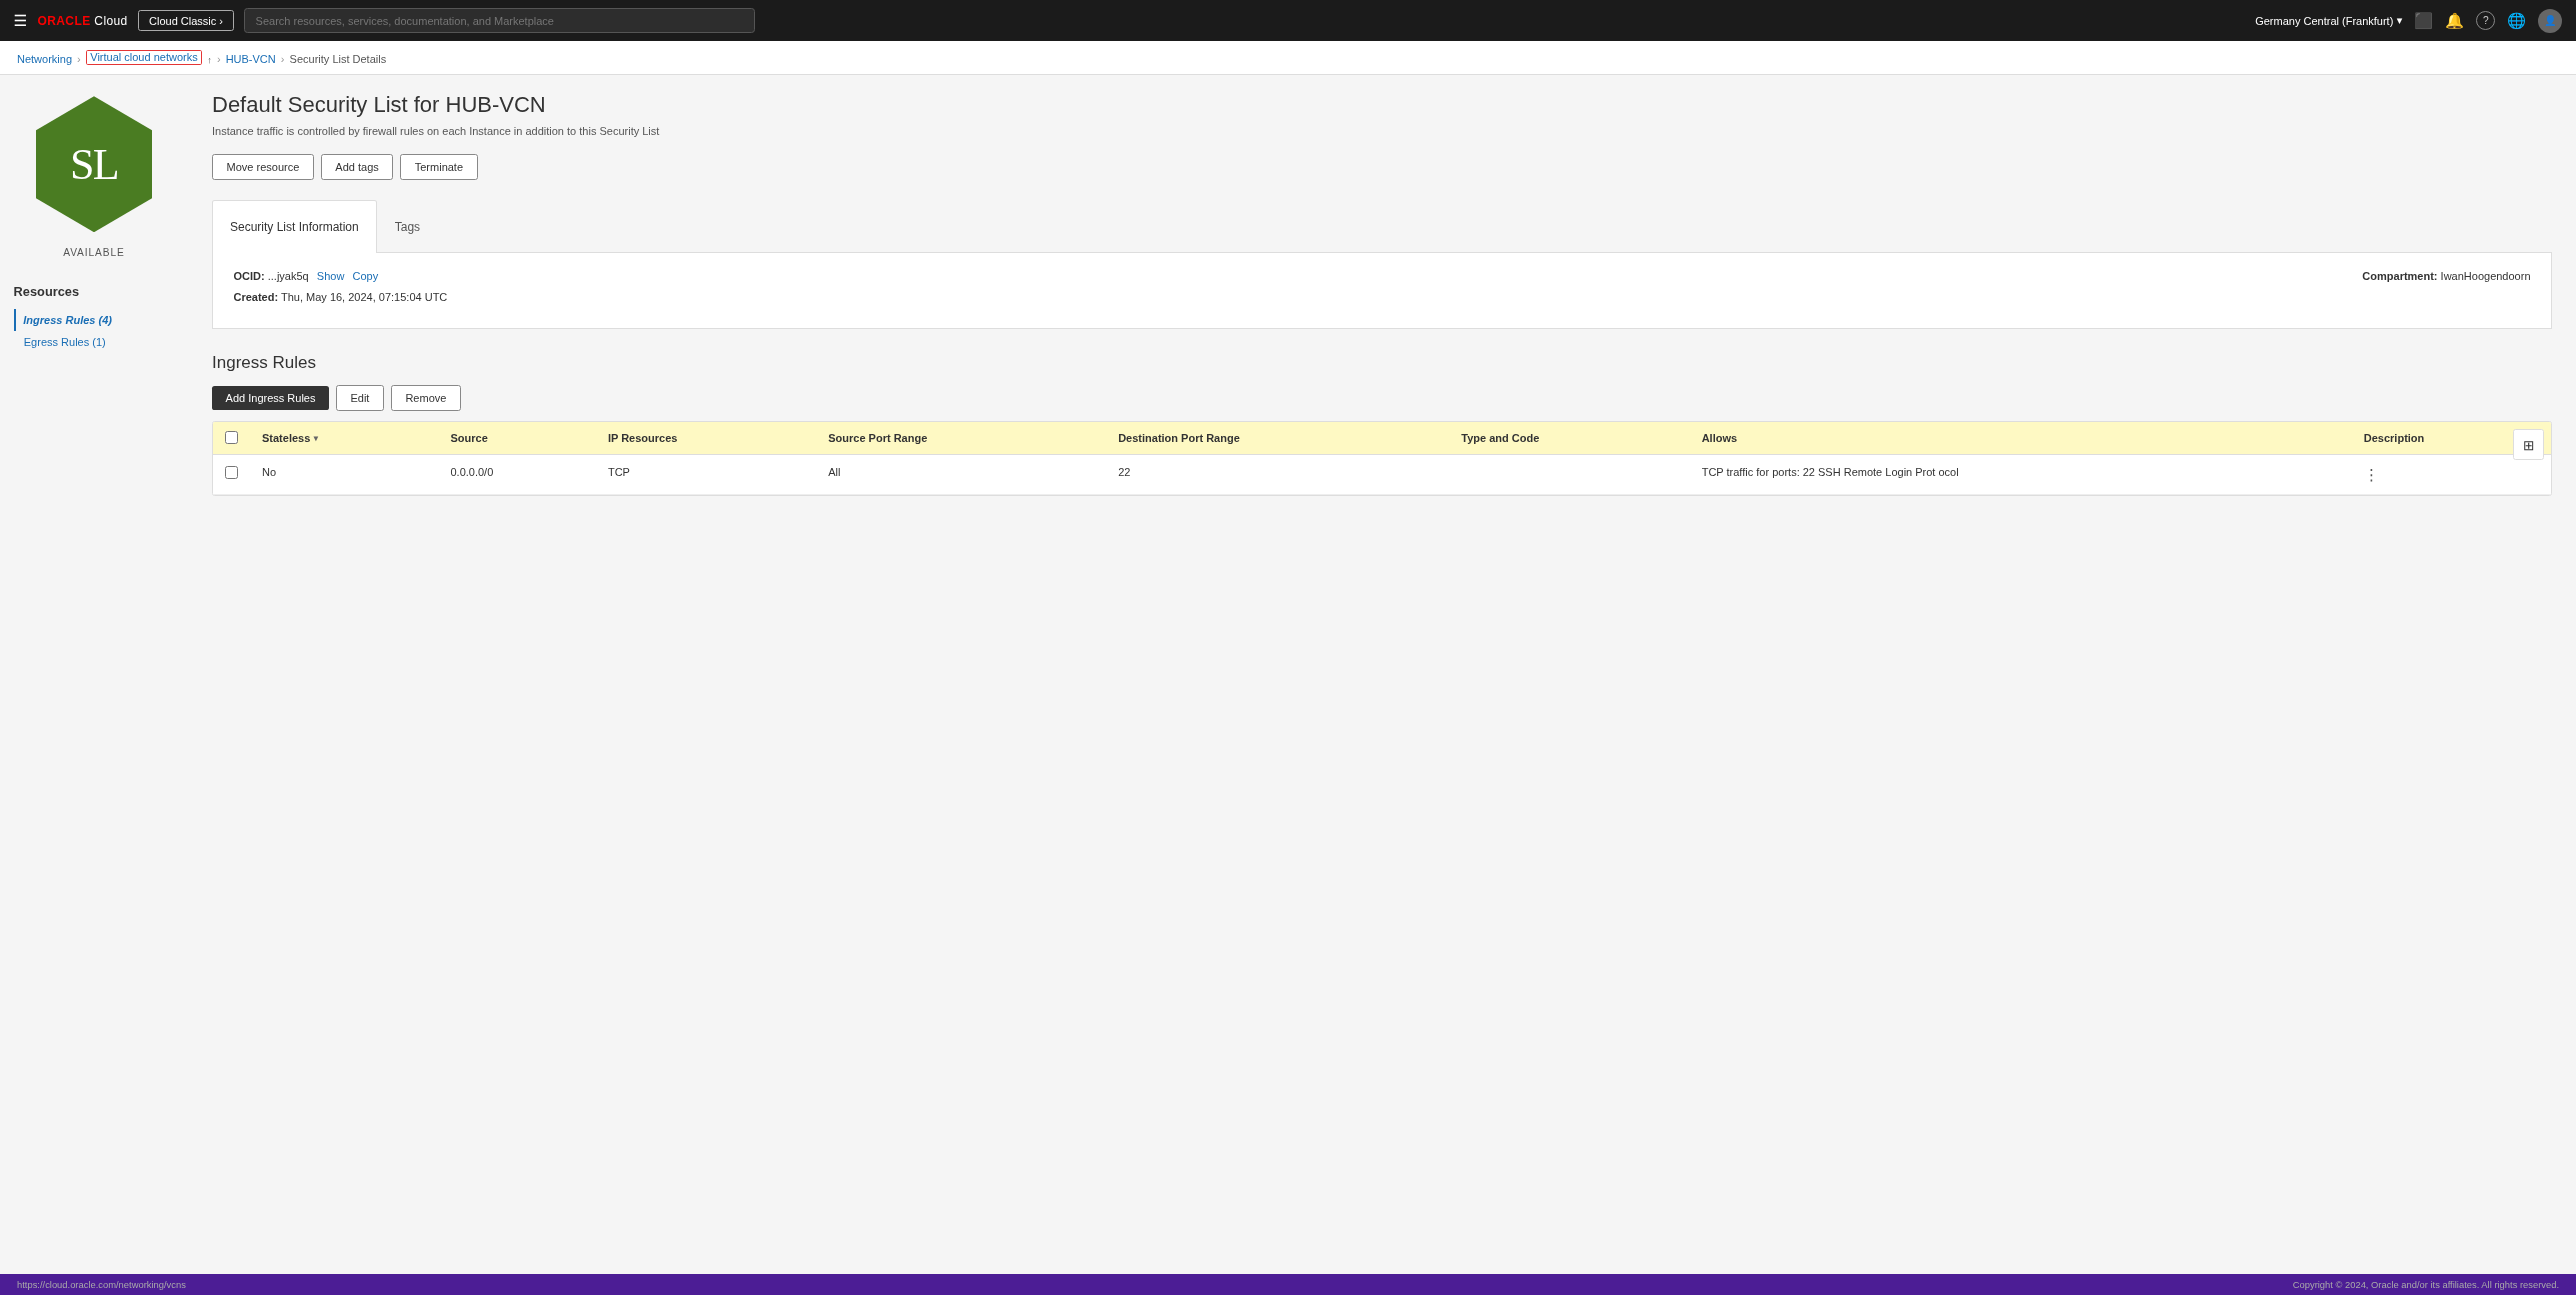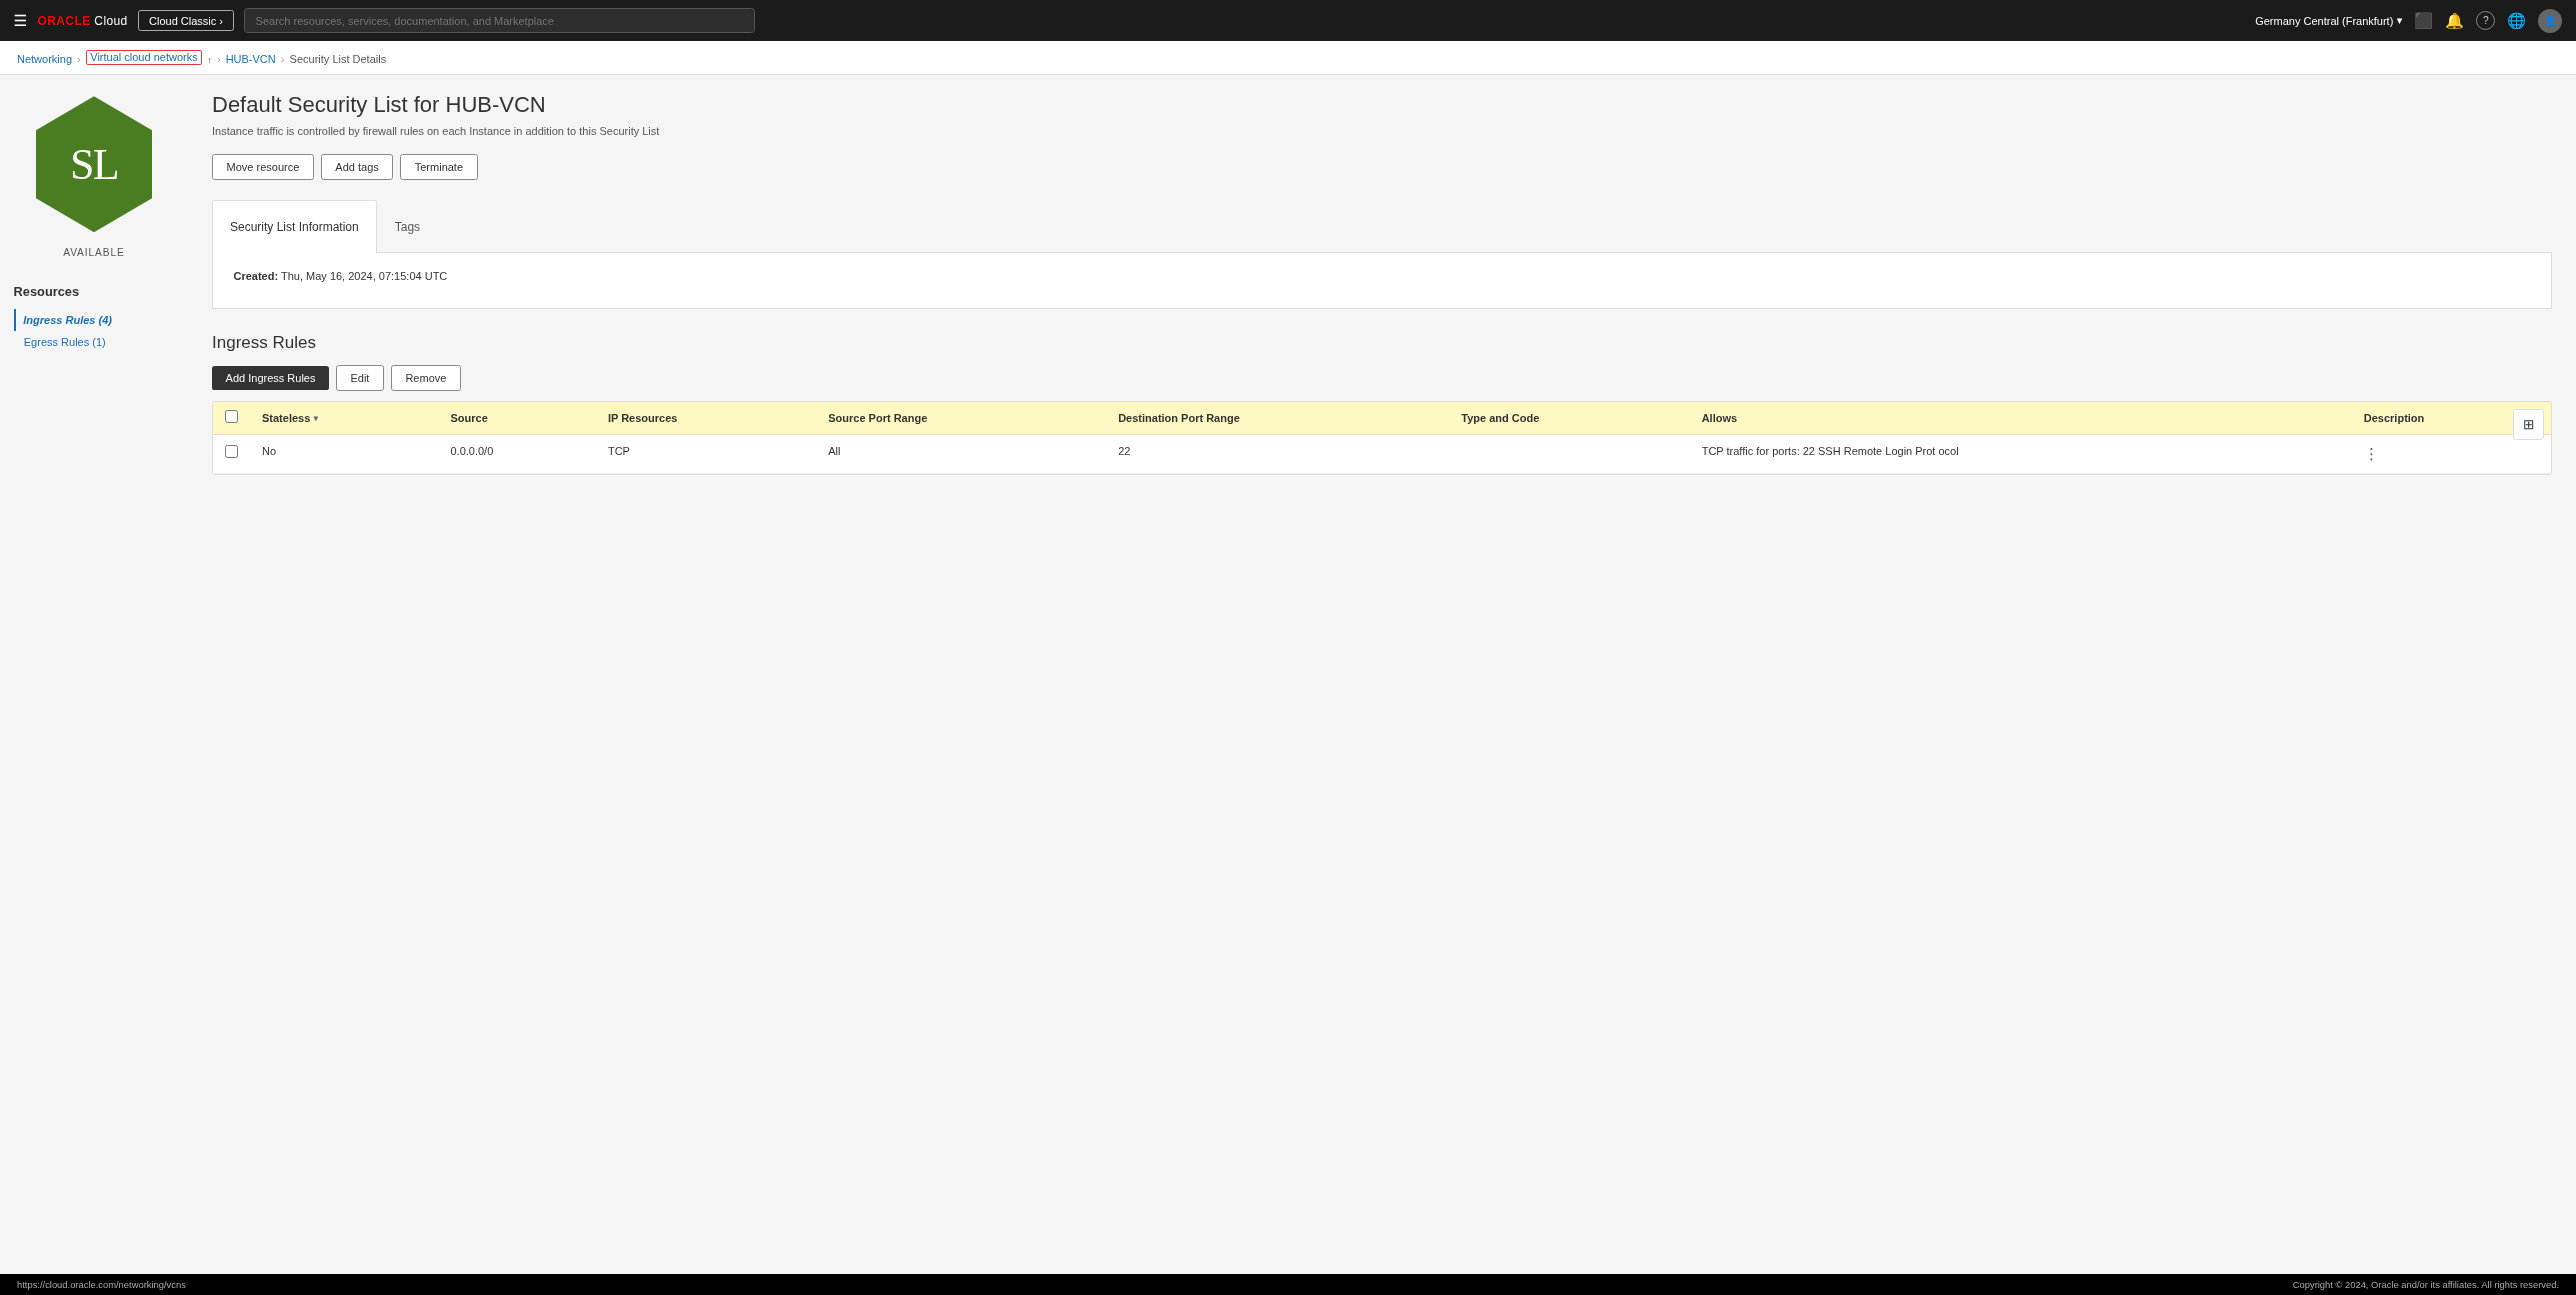--- a/index.html
+++ b/index.html
@@ -234,21 +234,21 @@
       font-size: 13.6px;
     }
     .three-dot-menu { color: #555; cursor: pointer; font-size: 15.3px; }
 
     
     .footer {
       position: fixed;
       bottom: 0;
       left: 0;
       right: 0;
-      background: #000000;
+      background: #4c1d95;
       color: #aaa;
       font-size: 9.4px;
       padding: 5.1px 17px;
       display: flex;
       justify-content: space-between;
       align-items: center;
       z-index: 100;
     }
     .footer-url { color: #aaa; }
     .footer-copyright { color: #aaa; }
@@ -319,20 +319,34 @@
       <button class="btn-outline">Add tags</button>
       <button class="btn-outline">Terminate</button>
     </div>
 
     <div class="tabs-bar">
       <div class="tab active">Security List Information</div>
       <div class="tab inactive">Tags</div>
     </div>
 
     <div class="info-panel">
+      <div class="info-row">
+        <div class="info-block">
+          <span class="info-label">OCID:</span>
+          <span class="info-value"> </span>
+          <span class="info-value">...jyak5q</span>
+          <a class="info-link" href="#">Show</a>
+          <a class="info-link" href="#">Copy</a>
+        </div>
+        <div class="info-block" style="margin-left:auto;">
+          <span class="info-label">Compartment:</span>
+          <span class="info-value"> </span>
+          <span class="info-value">IwanHoogendoorn</span>
+        </div>
+      </div>
       <div class="info-row">
         <div class="info-block">
           <span class="info-label">Created:</span>
           <span class="info-value"> </span>
           <span class="info-value">Thu, May 16, 2024, 07:15:04 UTC</span>
         </div>
       </div>
     </div>
 
     <h2 class="section-title">Ingress Rules</h2>

